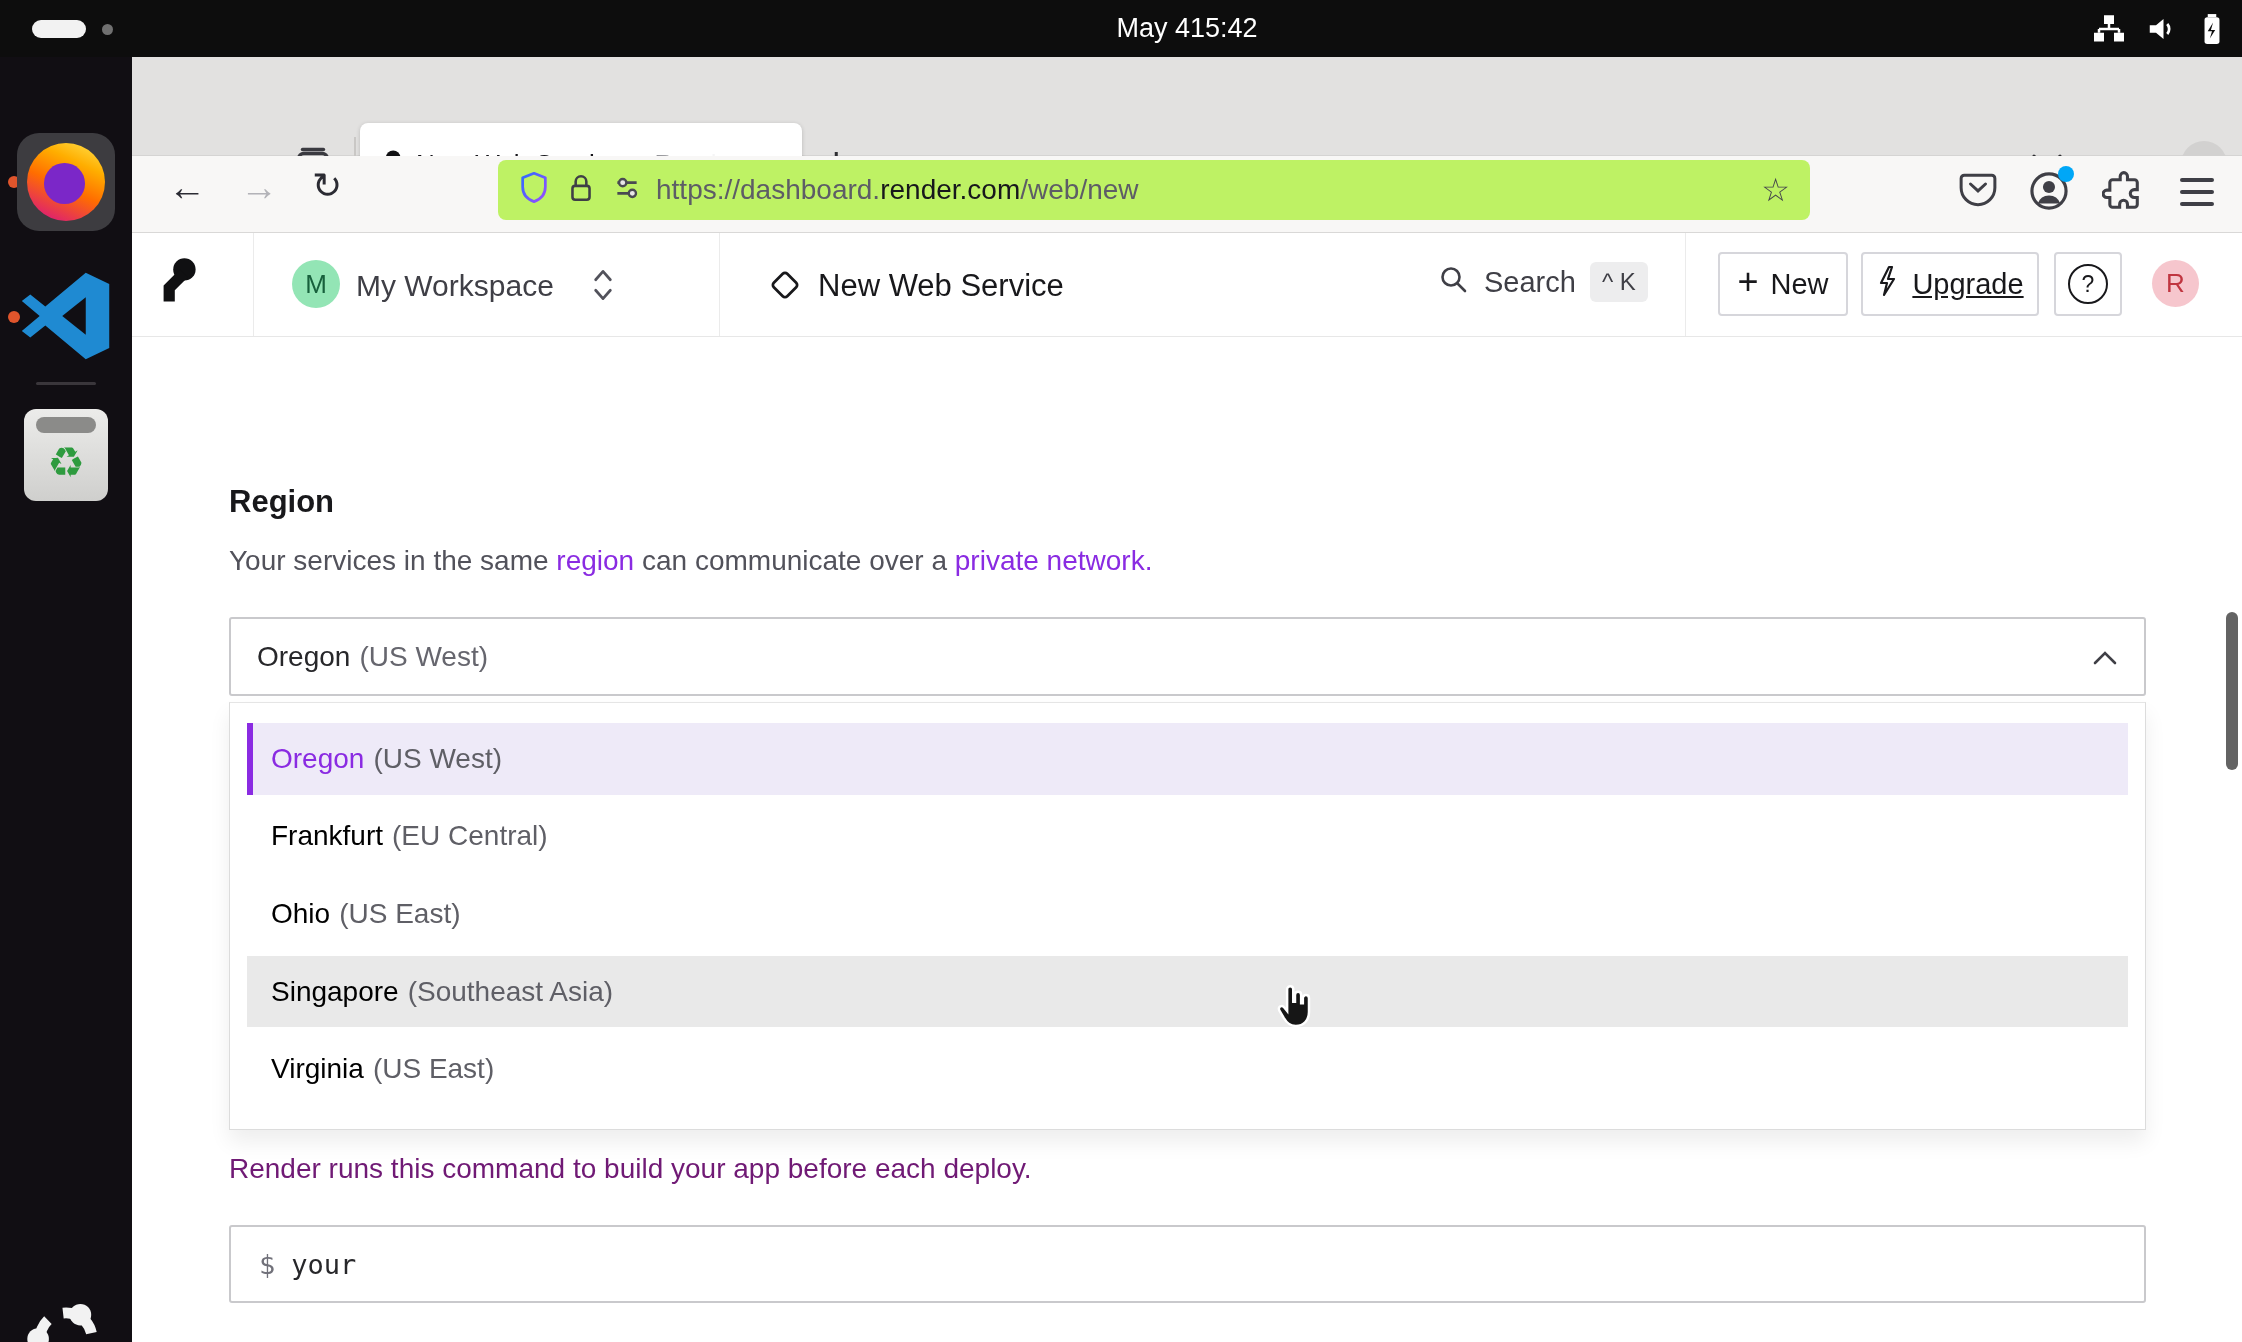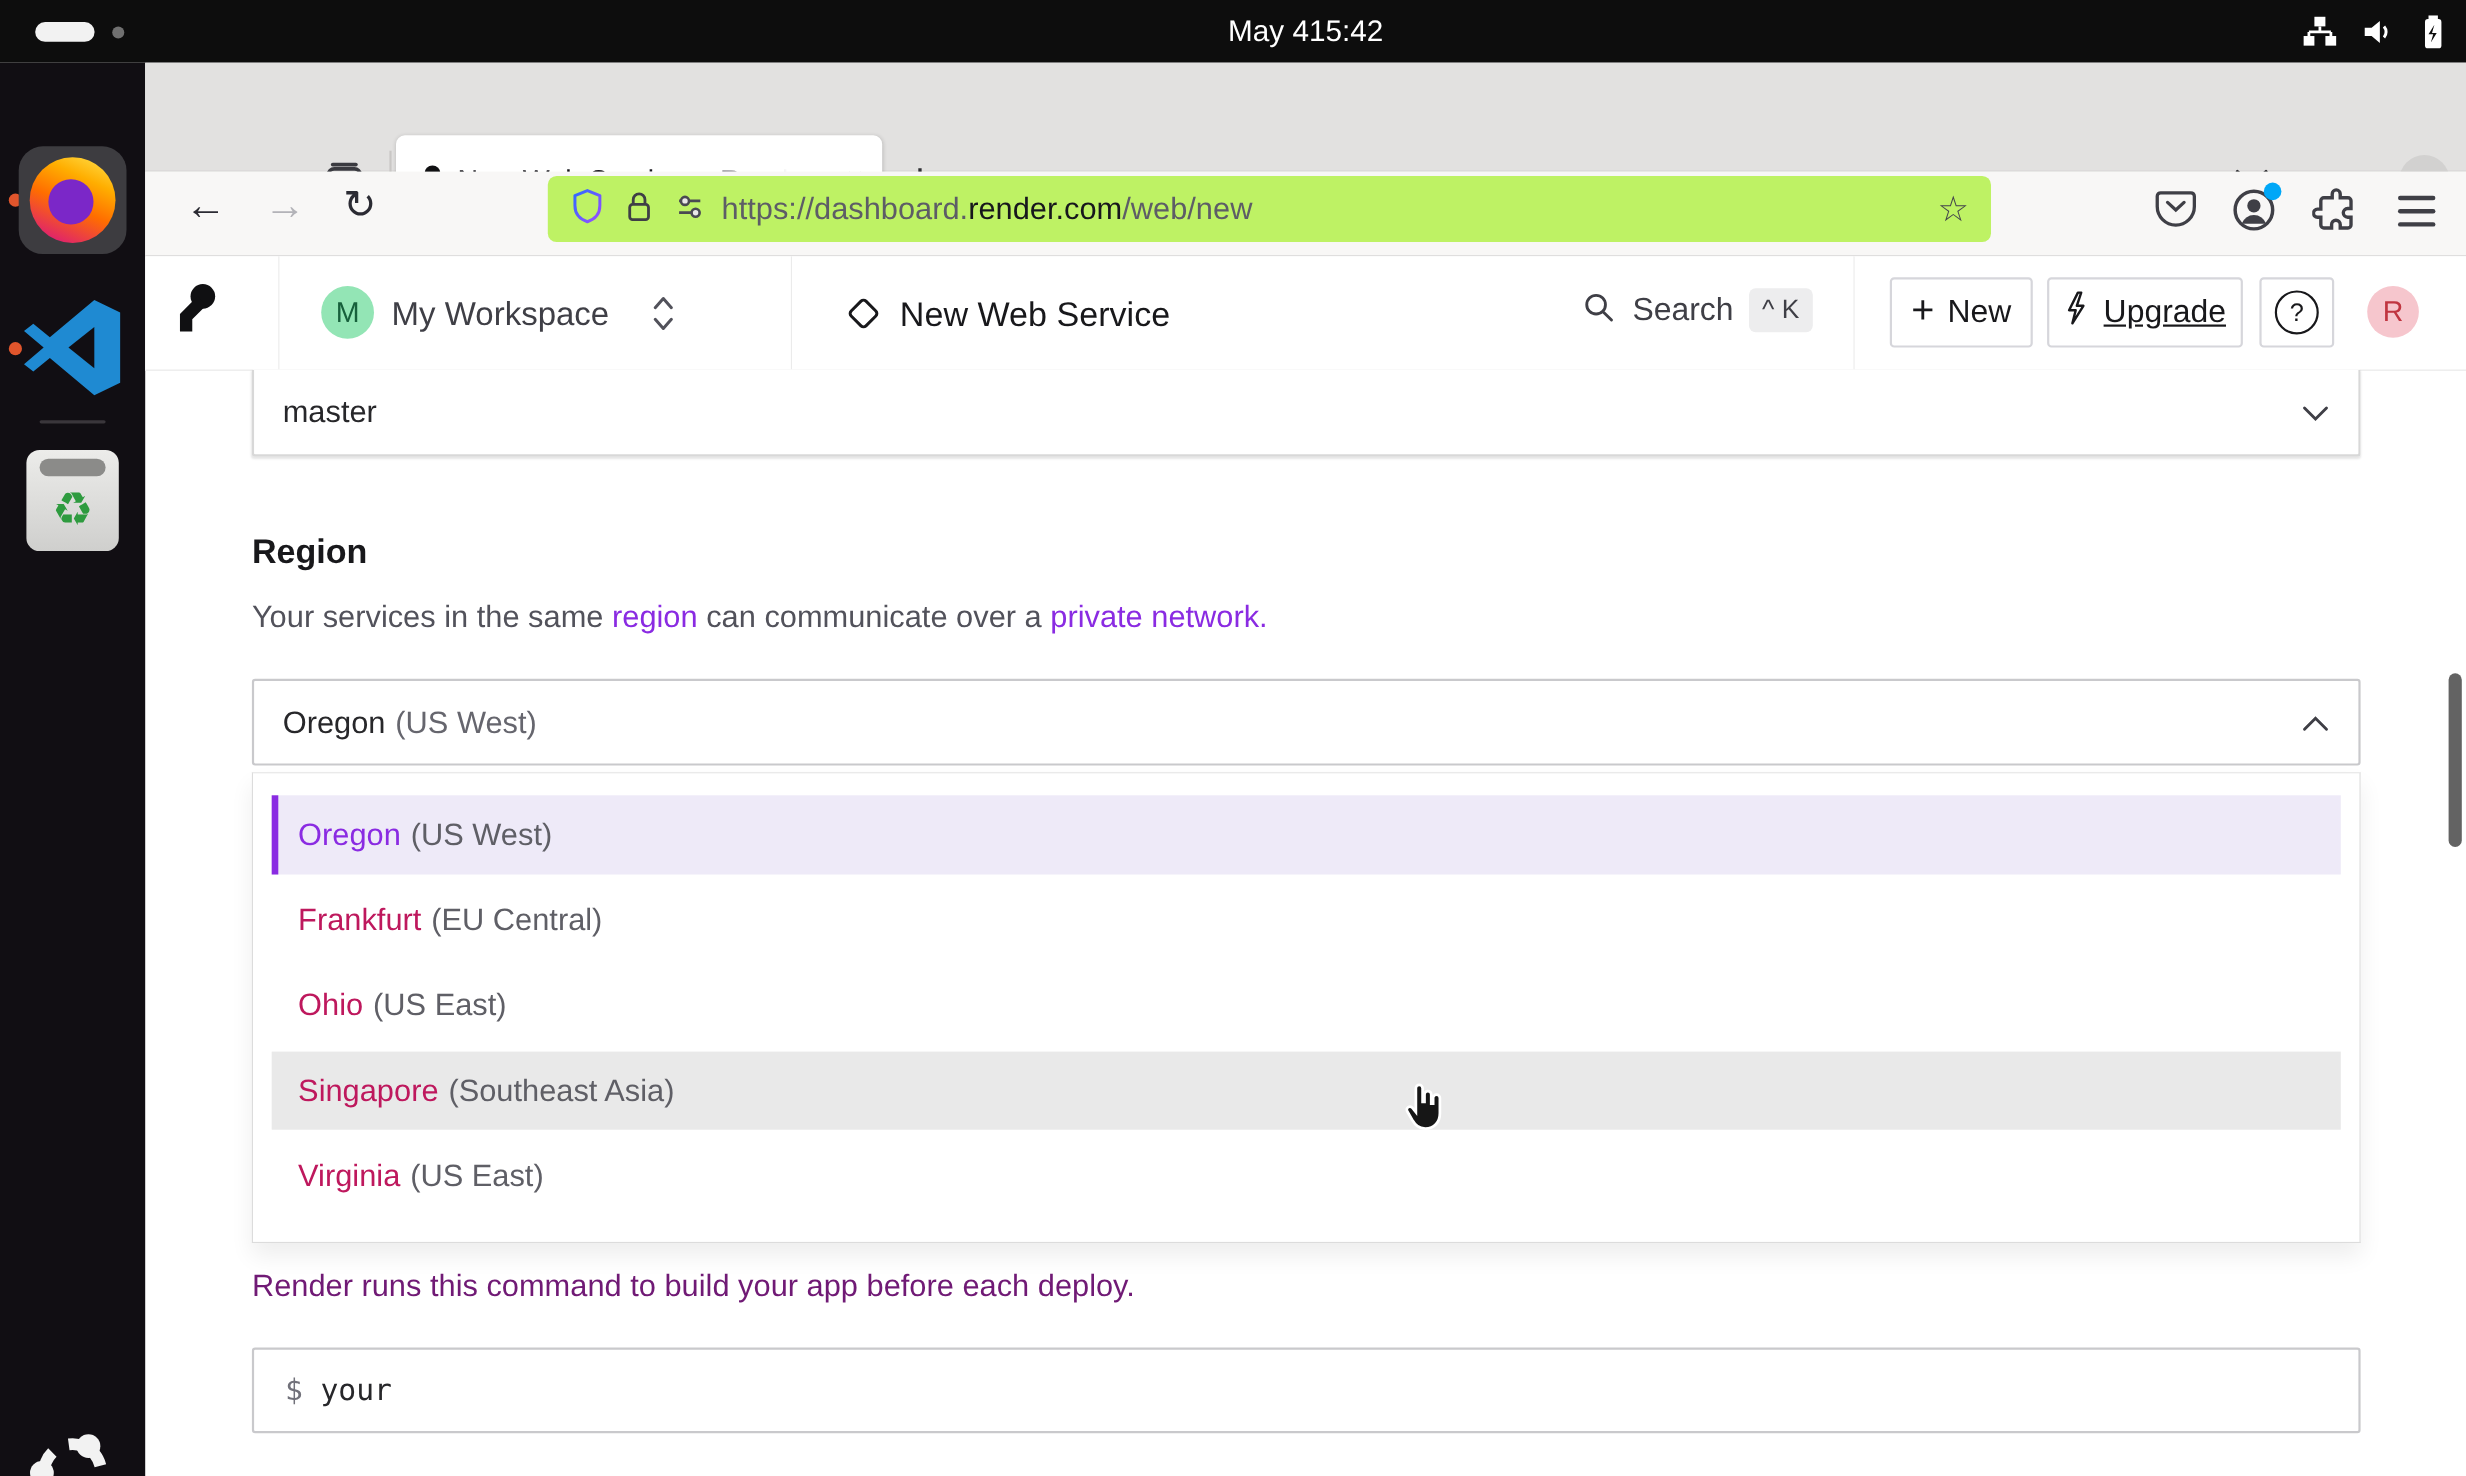--- a/index.html
+++ b/index.html
@@ -89,21 +89,21 @@
   .region-p{position:absolute;left:229px;top:545px;font-size:28px;color:#52525b;}
   .plink{color:#8a2be2;}
   .region-select{position:absolute;left:229px;top:617px;width:1917px;height:79px;box-sizing:border-box;
         border:2px solid #c9c9cc;border-radius:3px;display:flex;align-items:center;padding:0 26px;font-size:28px;background:#fff;}
   .val-name{color:#27272a;}
   .val-detail{color:#66666e;margin-left:9px;}
   .panel{position:absolute;left:229px;top:702px;width:1917px;height:428px;box-sizing:border-box;background:#fff;
         border:1px solid #dcdcdc;border-top:1px solid #e5e5e5;box-shadow:0 12px 20px rgba(0,0,0,.07);
         padding:20px 17px 24px;display:flex;flex-direction:column;gap:6px;}
   .opt{height:72px;display:flex;align-items:center;padding-left:24px;font-size:28px;background:#fff;}
-  .opt-name{color:#be185d;}
+  .opt-name{color:#000000;}
   .opt-detail{color:#5f5f66;margin-left:9px;}
   .opt.selected{background:#eeeaf8;border-left:6px solid #8a2be2;padding-left:18px;}
   .opt.selected .opt-name{color:#8a2be2;}
   .opt.hovered{background:#e9e9e9;}
   .build-p{position:absolute;left:229px;top:1153px;font-size:28px;color:#701a75;}
   .cmdbox{position:absolute;left:229px;top:1225px;width:1917px;height:78px;box-sizing:border-box;border:2px solid #c9c9cc;border-radius:3px;
         display:flex;align-items:center;padding:0 28px;font-family:"DejaVu Sans Mono","Liberation Mono",monospace;font-size:27px;background:#fff;}
   .cmd-prompt{color:#71717a;}
   .cmd-value{color:#27272a;margin-left:16px;}
   .scroll-thumb{position:absolute;left:2226px;top:612px;width:12px;height:158px;border-radius:6px;background:#636363;}
@@ -299,28 +299,20 @@
     <span><svg width="24" height="32" viewBox="0 0 24 32">
           <path d="M13 2L5 18h6l-3 12 10-16h-6l4-12z" fill="none" stroke="#18181b" stroke-width="2.2" stroke-linejoin="round"></path>
         </svg></span>
     <span>Upgrade</span>
   </div>
   <div class="hbtn btn-help">
     <span class="qmark">?</span>
   </div>
   <div class="avatar-r">R</div>
 
-  <div class="branch-select">
-    <span>master</span>
-    <span class="sel-chev">
-      <svg width="26" height="16" viewBox="0 0 26 16">
-          <path d="M3 3l10 10L23 3" fill="none" stroke="#3f3f46" stroke-width="2.6" stroke-linecap="round"></path>
-        </svg>
-    </span>
-  </div>
 
   <div class="region-h">Region</div>
   <div class="region-p">
     <span>Your services in the same </span><span class="plink">region</span><span> can communicate over a </span><span class="plink">private network.</span>
   </div>
 
   <div class="region-select">
     <span class="val-name">Oregon</span>
     <span class="val-detail">(US West)</span>
     <span class="sel-chev">

